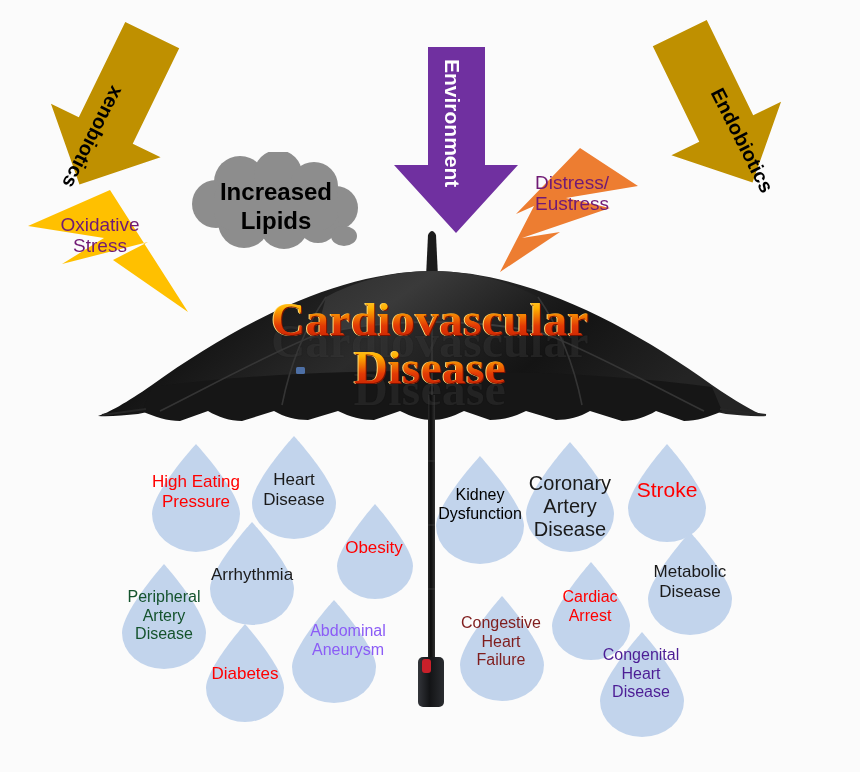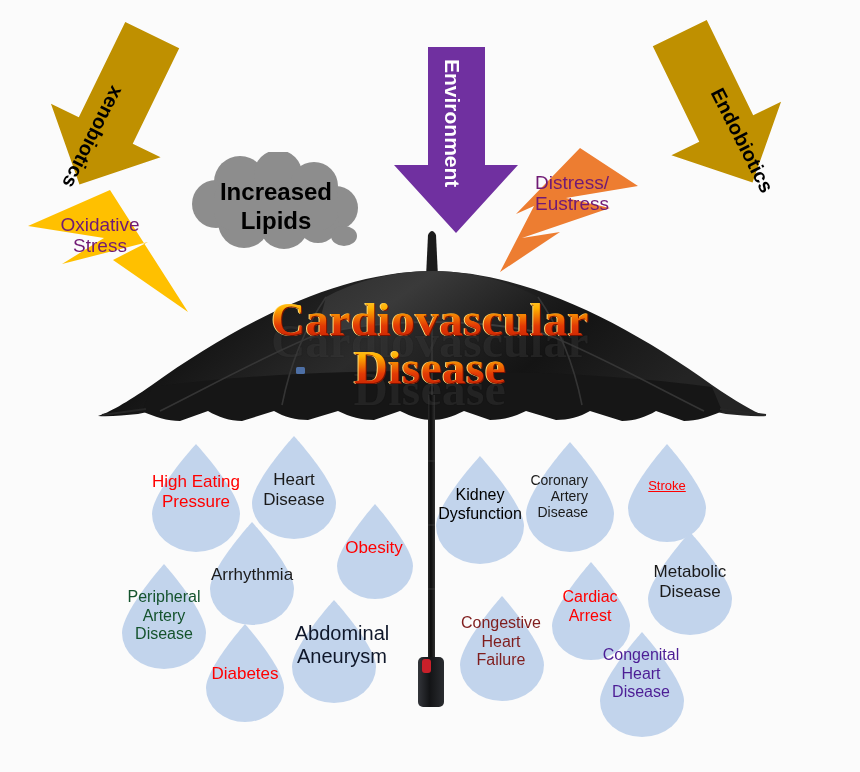--- a/index.html
+++ b/index.html
@@ -277,28 +277,28 @@
 
   <svg class="drop" style="left:432px; top:452px;" width="96" height="112" viewBox="0 0 96 112">
     <path d="M48,4 C48,4 92,52 92,74 A44,38 0 0 1 4,74 C4,52 48,4 48,4 Z" fill="#c2d4ec"></path>
   </svg>
   <div class="drop-label" style="left:424px; top:486px; width:112px; font-size:16px; color:#000000;">Kidney
 Dysfunction</div>
 
   <svg class="drop" style="left:522px; top:438px;" width="96" height="114" viewBox="0 0 96 114">
     <path d="M48,4 C48,4 92,53 92,76 A44,38 0 0 1 4,76 C4,53 48,4 48,4 Z" fill="#c2d4ec"></path>
   </svg>
-  <div class="drop-label" style="left:496px; top:472px; width:92px; font-size:14px; color:#1a1a1a;text-align:right;">Coronary
+  <div class="drop-label" style="left:524px; top:472px; width:92px; font-size:20px; color:#1a1a1a;">Coronary
 Artery
 Disease</div>
 
   <svg class="drop" style="left:624px; top:440px;" width="86" height="102" viewBox="0 0 86 102">
     <path d="M43,4 C43,4 82,48 82,68 A39,34 0 0 1 4,68 C4,48 43,4 43,4 Z" fill="#c2d4ec"></path>
   </svg>
-  <div class="drop-label" style="left:620px; top:478px; width:94px; font-size:13px; color:#ff0000;text-decoration:underline;">Stroke</div>
+  <div class="drop-label" style="left:620px; top:478px; width:94px; font-size:21px; color:#ff0000;">Stroke</div>
 
   <svg class="drop" style="left:333px; top:500px;" width="84" height="100" viewBox="0 0 84 100">
     <path d="M42,4 C42,4 80,47 80,66 A38,33 0 0 1 4,66 C4,47 42,4 42,4 Z" fill="#c2d4ec"></path>
   </svg>
   <div class="drop-label" style="left:328px; top:538px; width:92px; font-size:17px; color:#ff0000;">Obesity</div>
 
   <svg class="drop" style="left:206px; top:518px;" width="92" height="108" viewBox="0 0 92 108">
     <path d="M46,4 C46,4 88,50 88,71 A42,36 0 0 1 4,71 C4,50 46,4 46,4 Z" fill="#c2d4ec"></path>
   </svg>
   <div class="drop-label" style="left:198px; top:565px; width:108px; font-size:17px; color:#1a1a1a;">Arrhythmia</div>
@@ -318,21 +318,21 @@
 
   <svg class="drop" style="left:548px; top:558px;" width="86" height="102" viewBox="0 0 86 102">
     <path d="M43,4 C43,4 82,48 82,68 A39,34 0 0 1 4,68 C4,48 43,4 43,4 Z" fill="#c2d4ec"></path>
   </svg>
   <div class="drop-label" style="left:542px; top:588px; width:96px; font-size:16px; color:#ff0000;">Cardiac
 Arrest</div>
 
   <svg class="drop" style="left:288px; top:596px;" width="92" height="108" viewBox="0 0 92 108">
     <path d="M46,4 C46,4 88,50 88,71 A42,36 0 0 1 4,71 C4,50 46,4 46,4 Z" fill="#c2d4ec"></path>
   </svg>
-  <div class="drop-label" style="left:282px; top:622px; width:120px; font-size:20px; color:#0f172a;">Abdominal
+  <div class="drop-label" style="left:288px; top:622px; width:120px; font-size:16px; color:#8b5cf6;">Abdominal
 Aneurysm</div>
 
   <svg class="drop" style="left:456px; top:592px;" width="92" height="110" viewBox="0 0 92 110">
     <path d="M46,4 C46,4 88,51 88,73 A42,36 0 0 1 4,73 C4,51 46,4 46,4 Z" fill="#c2d4ec"></path>
   </svg>
   <div class="drop-label" style="left:452px; top:614px; width:98px; font-size:16px; color:#7f1d1d;">Congestive
 Heart
 Failure</div>
 
   <svg class="drop" style="left:202px; top:620px;" width="86" height="102" viewBox="0 0 86 102">

